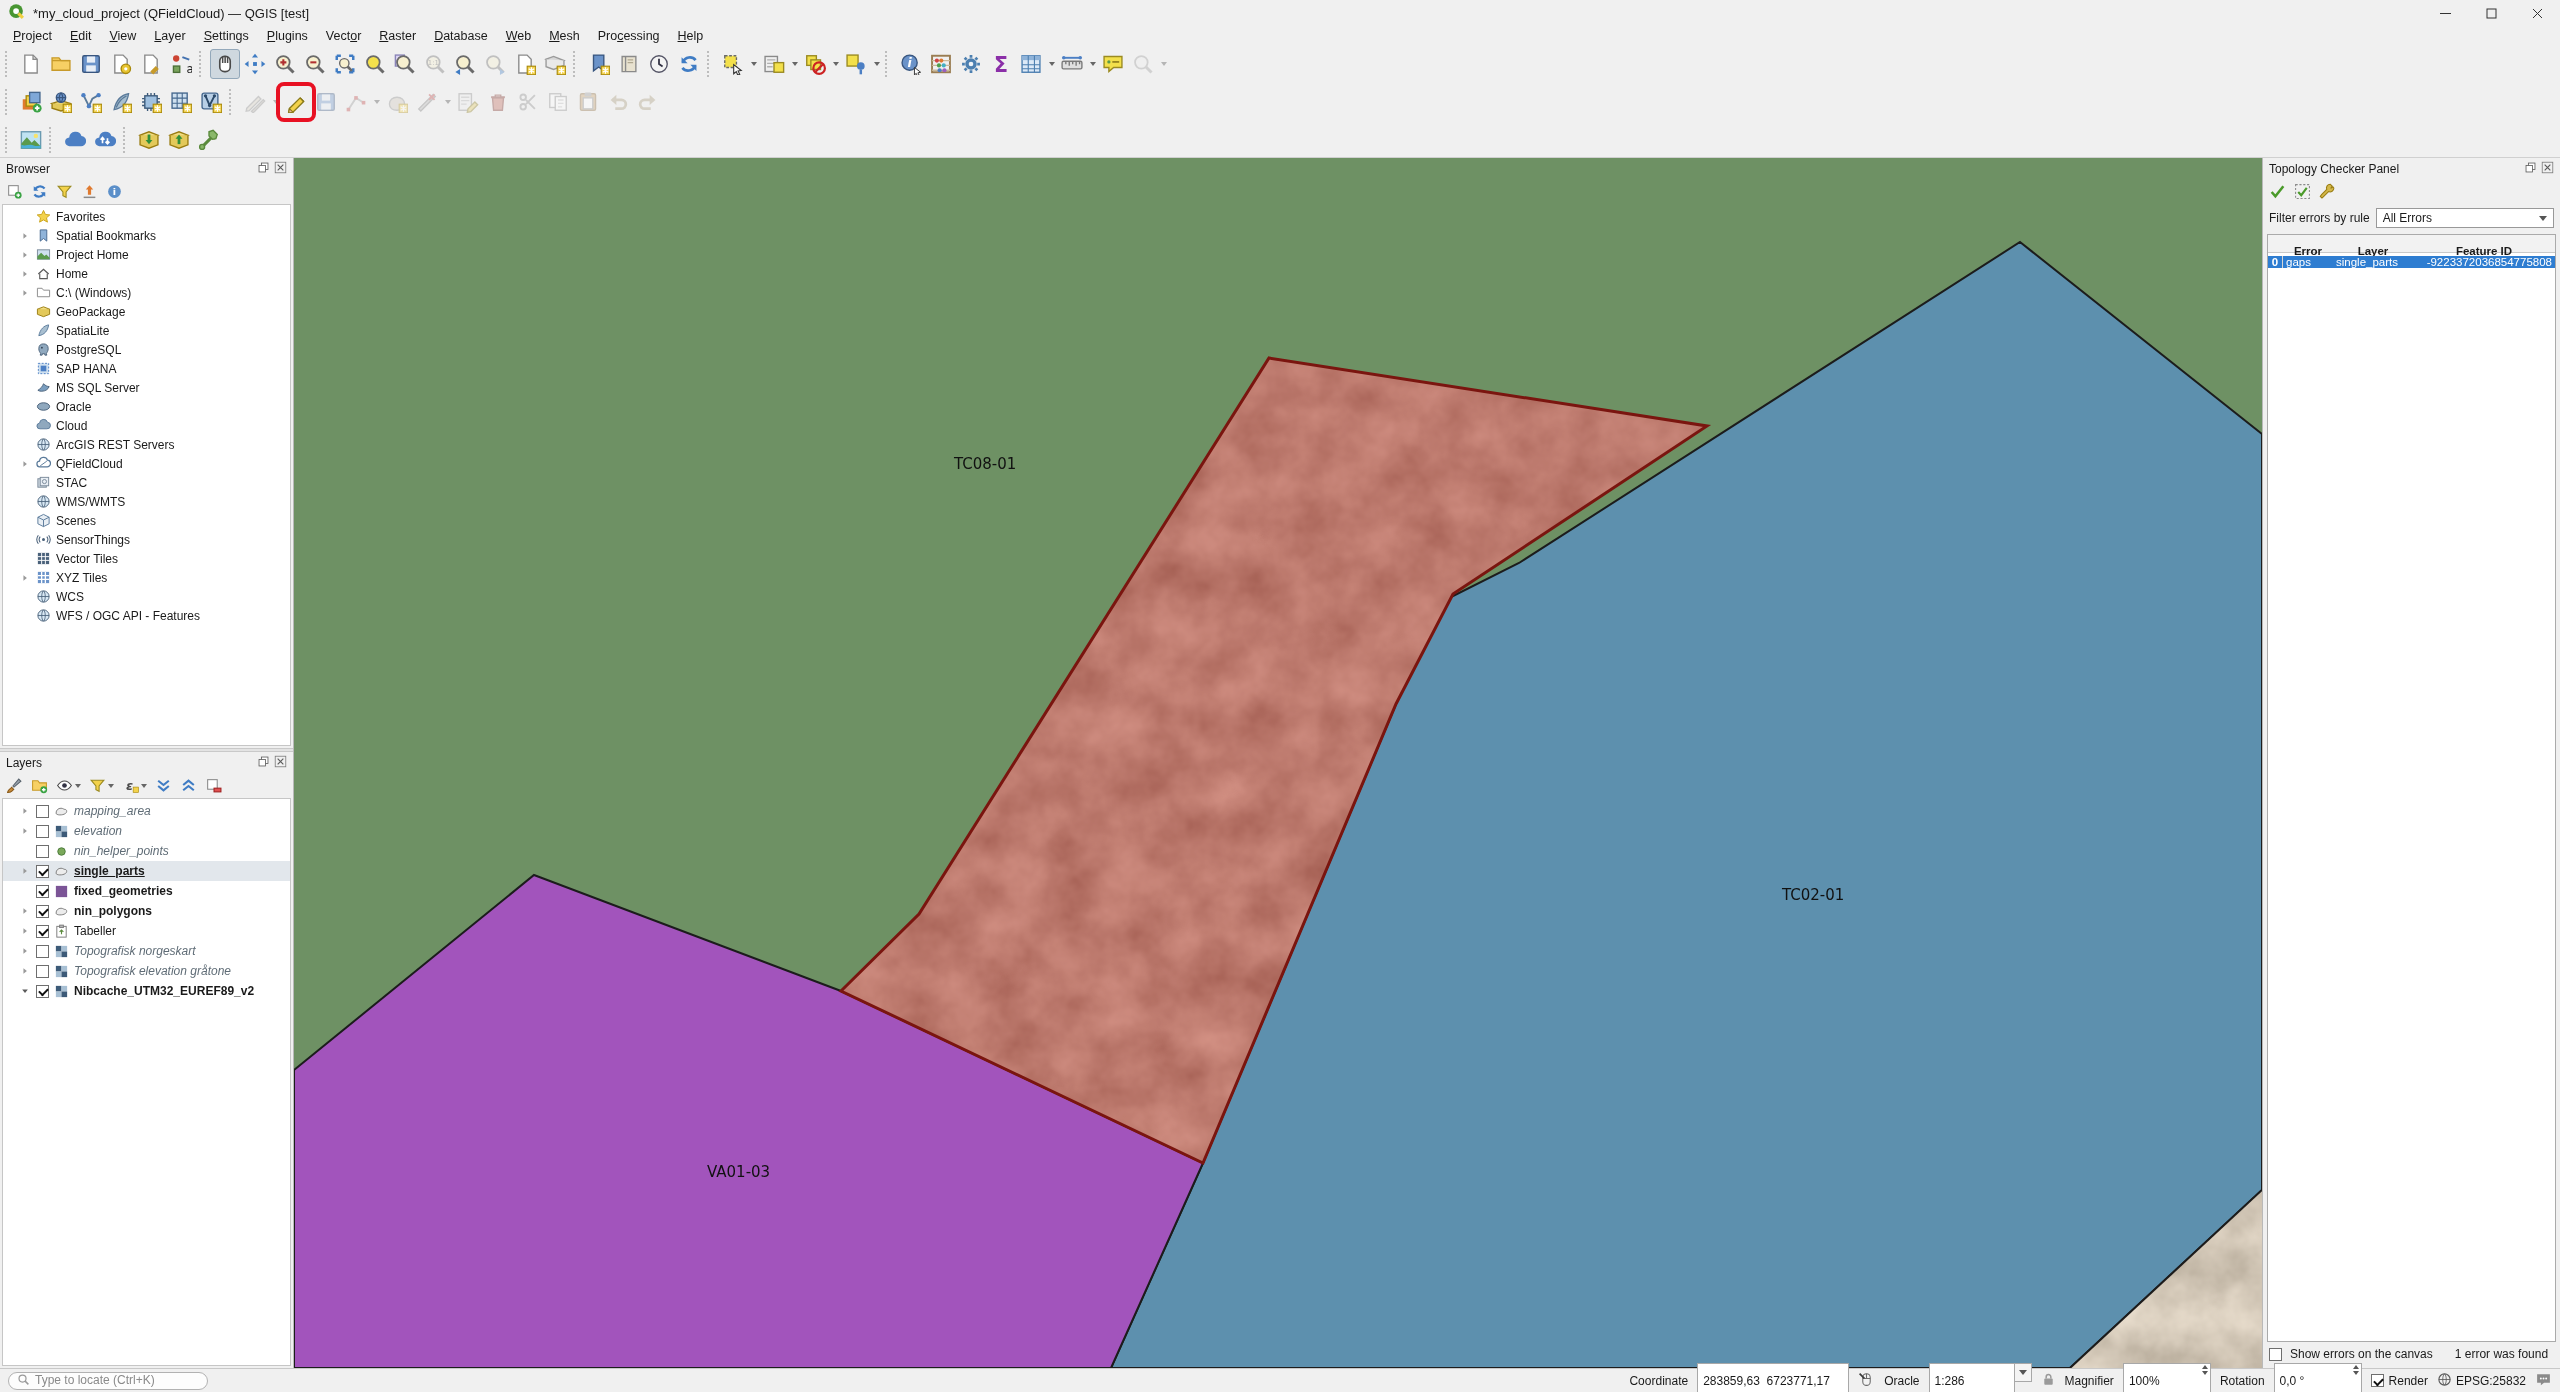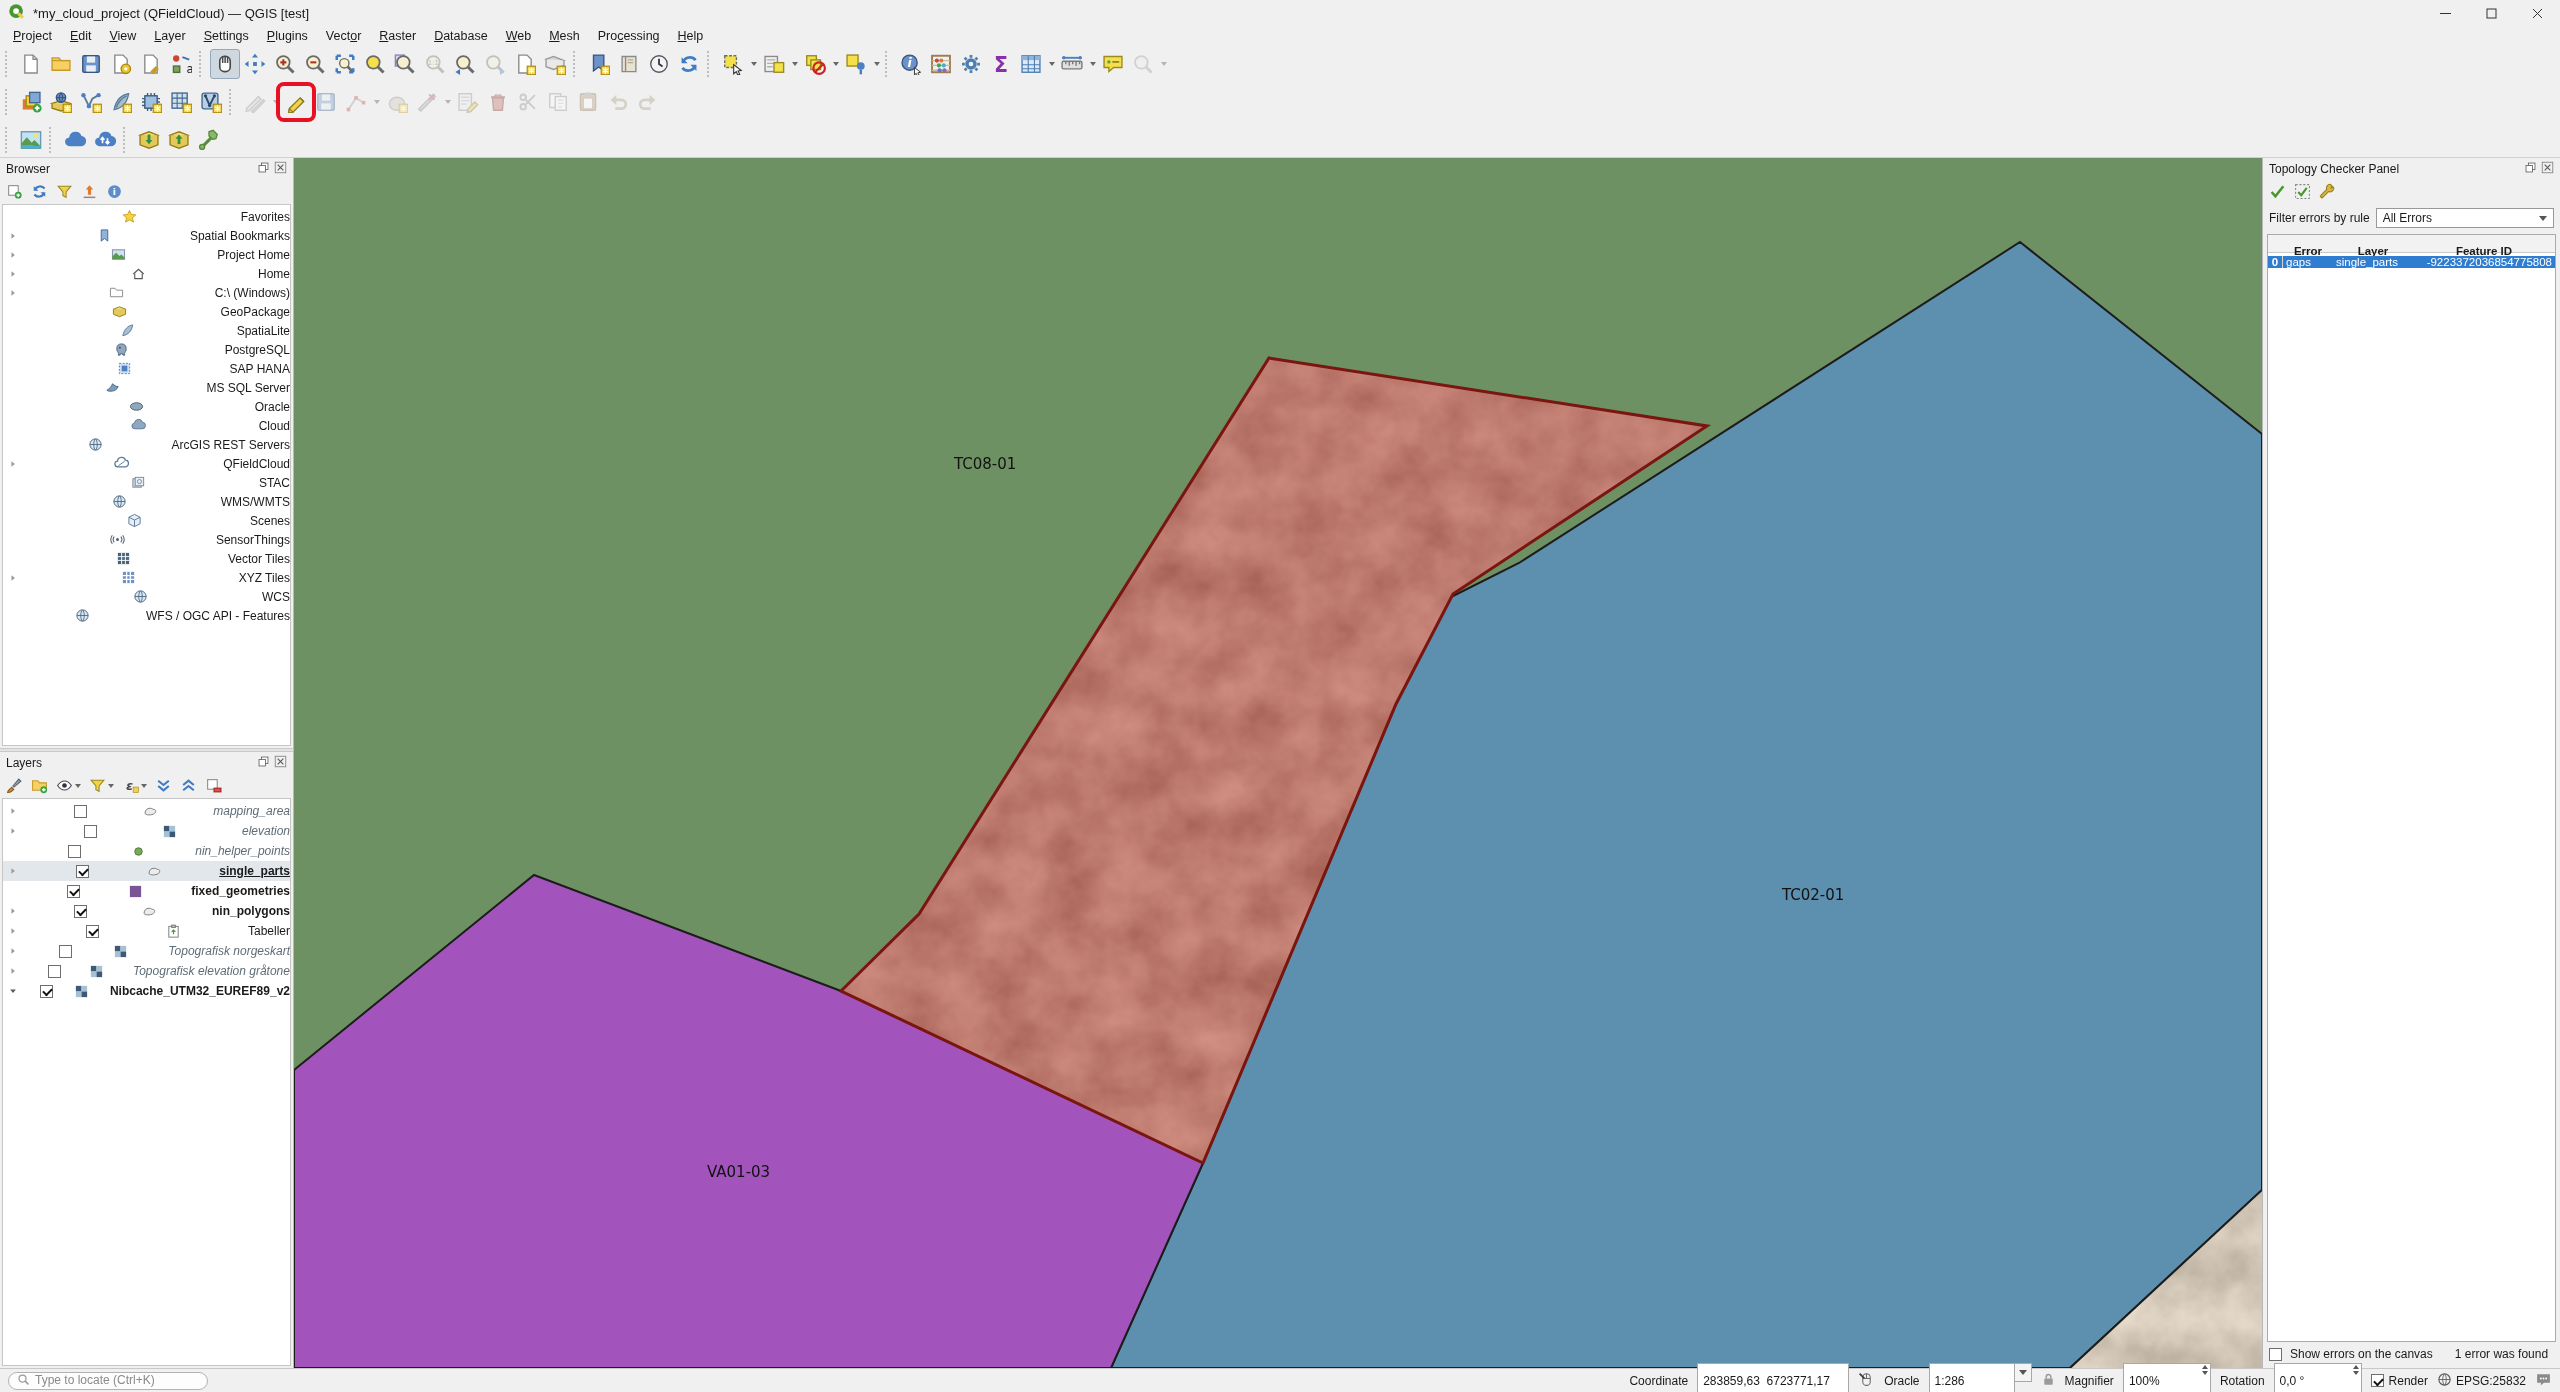--- a/index.html
+++ b/index.html
@@ -32,21 +32,21 @@
   #left-dock { position:absolute; left:0; top:0; bottom:0; width:294px; background:#f0f0f0; border-right:1px solid #b9b9b9; display:flex; flex-direction:column; }
   #right-dock { position:absolute; right:0; top:0; bottom:0; width:298px; background:#f0f0f0; border-left:1px solid #b9b9b9; display:flex; flex-direction:column; }
   .panel { display:flex; flex-direction:column; overflow:hidden; }
   #browser-panel { height:590px; }
   #dock-splitter { height:4px; background:#e3e3e3; border-top:1px solid #c9c9c9; border-bottom:1px solid #c9c9c9; }
   #layers-panel { flex:1; }
   .panel-title { height:22px; display:flex; align-items:center; padding:0 6px; }
   .panel-title .pt-btns { margin-left:auto; display:flex; gap:4px; }
   .panel-tools { display:flex; gap:8px; padding:3px 6px 4px; align-items:center; }
   .tree-wrap { flex:1; background:#fff; border:1px solid #c6c6c6; margin:0 2px 2px; overflow:hidden; padding-top:2px; }
-  .tree-row { height:19px; display:flex; align-items:center; gap:5px; padding-left:4px;justify-content:space-between; }
+  .tree-row { height:19px; display:flex; align-items:center; gap:5px; padding-left:16px; }
   .tree-row .tw { width:12px; display:flex; justify-content:center; }
   .tree-row.selrow { background:#e2e7ec; }
   .lbl-italic { font-style:italic; color:#5f6c76; }
   .lbl-bold { font-weight:bold; }
   .lbl-underline { text-decoration:underline; }
   .cb { width:13px; height:13px; border:1px solid #6e6e6e; background:#fff; position:relative; flex:none; }
   .cb.checked::after { content:""; position:absolute; left:2px; top:2.5px; width:7px; height:4px; border-left:2px solid #111; border-bottom:2px solid #111; transform:rotate(-45deg); }
 
   
   #filter-row { display:flex; align-items:center; gap:6px; padding:4px 6px; }

